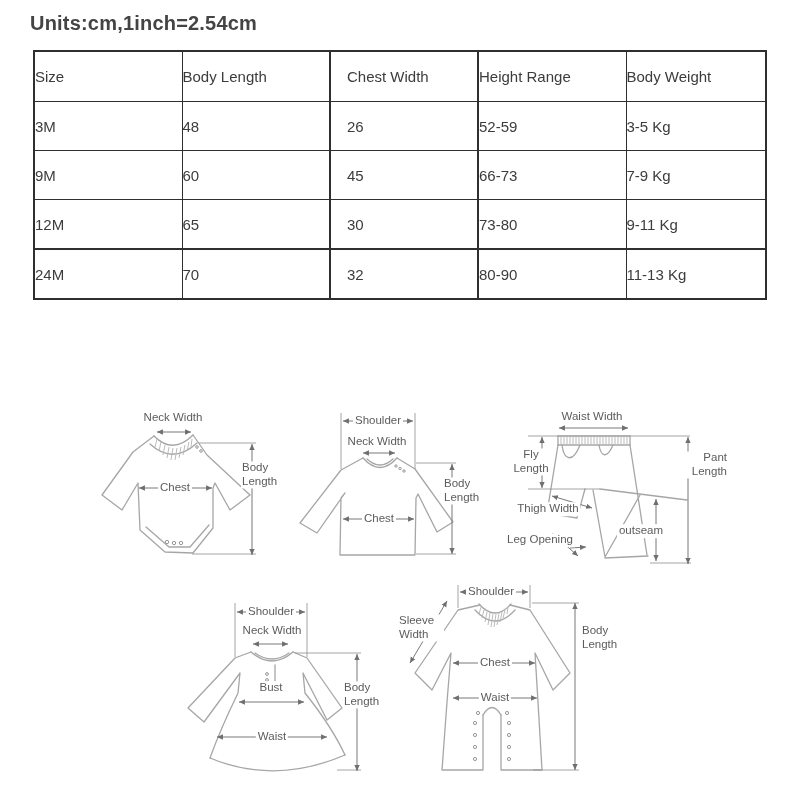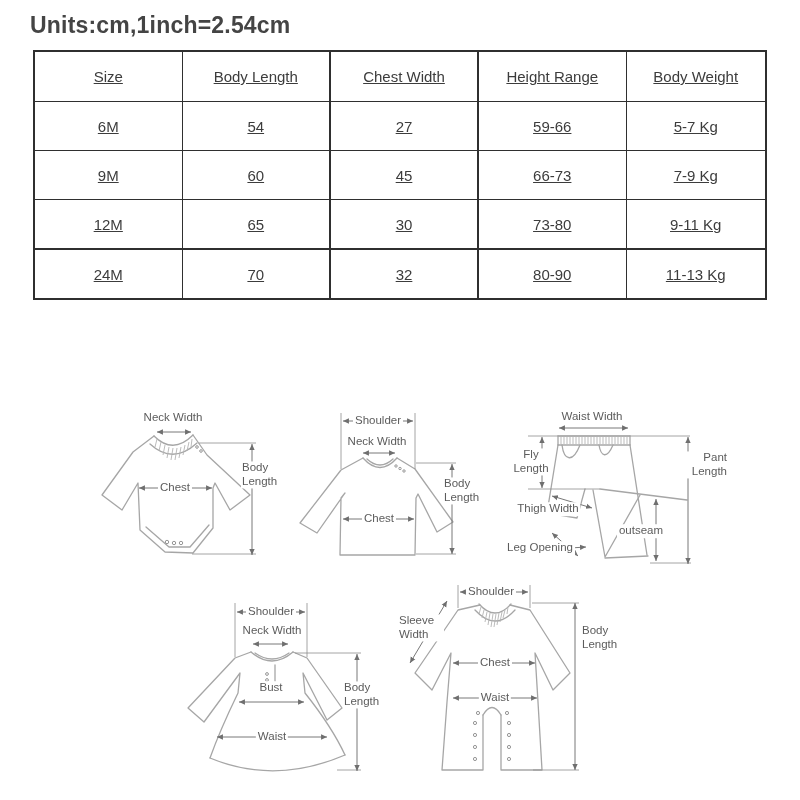--- a/index.html
+++ b/index.html
@@ -1,27 +1,27 @@
 <!DOCTYPE html>
 <html><head>
 <meta charset="utf-8">
 <style>
   html,body{margin:0;padding:0;}
   body{width:800px;height:800px;background:#ffffff;position:relative;
        font-family:"Liberation Sans",sans-serif;overflow:hidden;}
 
-  .title{position:absolute;left:30px;top:12px;font-size:23px;font-weight:bold;
+  .title{position:absolute;left:30px;top:12px;font-size:20px;font-weight:bold;
          color:#444;letter-spacing:.2px;}
 
   table.size{position:absolute;left:33px;top:50px;width:734px;border-collapse:collapse;
              table-layout:fixed;border:2px solid #2f2f2f;color:#3c3c3c;font-size:15px;}
-  table.size td{border:1px solid #2f2f2f;text-align:center;vertical-align:middle;
-                height:48px;padding:0;text-decoration:underline;}
+  table.size td{border:1px solid #2f2f2f;text-align:left;vertical-align:middle;
+                height:48px;padding:0;}
   table.size tr.hdr td{height:49px;}
-  table.size td.thick{border-left-width:2px;border-right-width:2px;}
+  table.size td.thick{border-left-width:2px;border-right-width:2px;padding-left:16px;}
   table.size tr.last td{border-top-width:2px;}
 
   .diagram{position:absolute;}
   .diagram svg{position:absolute;left:0;top:0;display:block;}
   .lbl{position:absolute;transform:translate(-50%,-50%);font-size:11.5px;line-height:1.18;
        color:#5c5c5c;background:#fff;padding:0 2px;text-align:center;white-space:nowrap;}
   .lbl.wrap{white-space:normal;width:46px;text-align:left;padding:0 1px;}
   .lbl.w40{width:40px;text-align:center;margin-left:10px;}
   .lbl.w44{width:44px;}
 
@@ -46,25 +46,25 @@
     </colgroup>
   <tbody>
       <tr class="hdr">
     <td>Size</td>
     <td>Body Length</td>
     <td class="thick">Chest Width</td>
     <td>Height Range</td>
     <td>Body Weight</td>
   </tr>
   <tr>
-    <td>6M</td>
-    <td>54</td>
-    <td class="thick">27</td>
-    <td>59-66</td>
-    <td>5-7 Kg</td>
+    <td>3M</td>
+    <td>48</td>
+    <td class="thick">26</td>
+    <td>52-59</td>
+    <td>3-5 Kg</td>
   </tr>
   <tr>
     <td>9M</td>
     <td>60</td>
     <td class="thick">45</td>
     <td>66-73</td>
     <td>7-9 Kg</td>
   </tr>
   <tr>
     <td>12M</td>
@@ -203,21 +203,21 @@
     <line class="d" x1="156" y1="94" x2="156" y2="156" marker-start="url(#m3)" marker-end="url(#m3)"></line>
     <line class="d" x1="52" y1="91" x2="92" y2="103" marker-start="url(#m3)" marker-end="url(#m3)"></line>
     <line class="d" x1="52" y1="128" x2="78" y2="151" marker-start="url(#m3)" marker-end="url(#m3)"></line>
     <line class="d" x1="70" y1="143" x2="86" y2="142" marker-end="url(#m3)"></line>
   </svg>
   <span class="lbl" style="left:92px;top:12px;">Waist Width</span>
   <span class="lbl wrap w40" style="left:21px;top:57px;">Fly Length</span>
   <span class="lbl wrap w44" style="left:205px;top:60px;text-align:right;">Pant Length</span>
   <span class="lbl" style="left:48px;top:104px;">Thigh Width</span>
   <span class="lbl" style="left:141px;top:126px;">outseam</span>
-  <span class="lbl" style="left:40px;top:143px;text-align:center;">Leg Opening</span>
+  <span class="lbl" style="left:40px;top:135px;text-align:center;">Leg Opening</span>
 </div>
 
 <div class="diagram" style="left:160px;top:595px;width:232px;height:195px;">
   <svg width="232" height="195" viewBox="0 0 232 195">
     <defs>
         <marker id="m4" viewBox="0 0 10 10" refX="8.5" refY="5" markerWidth="7" markerHeight="7" orient="auto-start-reverse">
           <path d="M0,1.2 L8.5,5 L0,8.8 z" fill="#6f6f6f"></path>
         </marker>
       </defs>
     <path class="o" d="M91,57 L75,63 L28,113 L44,127 L80,78 L78,98 Q60,135 50,163"></path>

